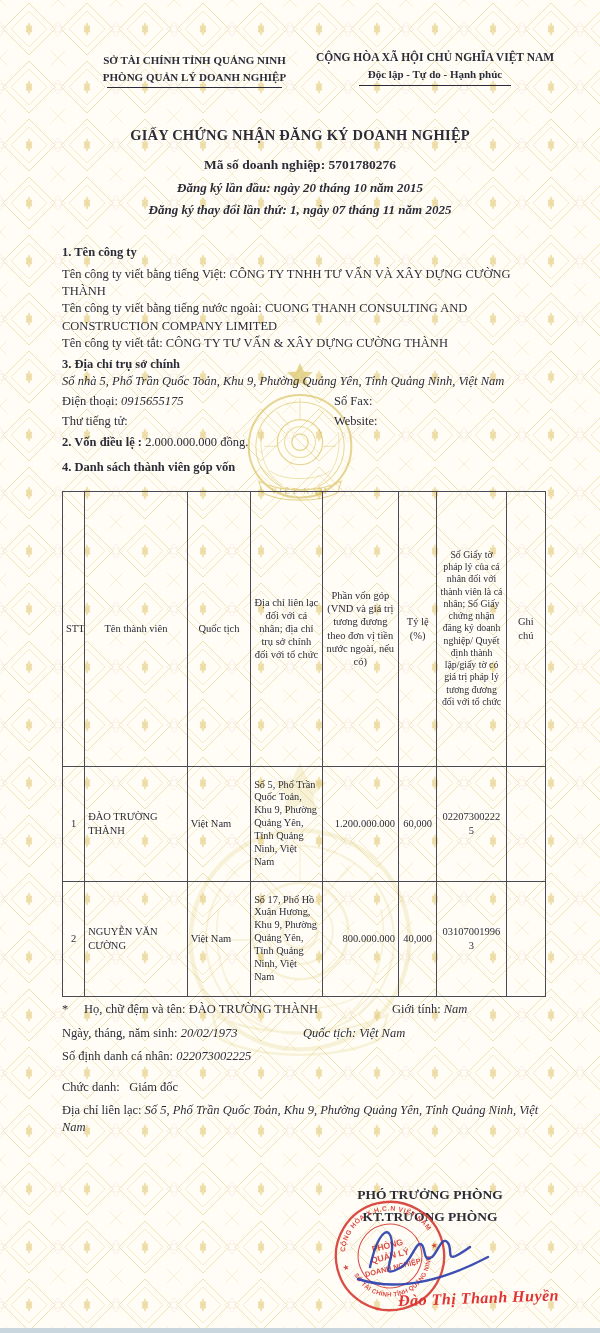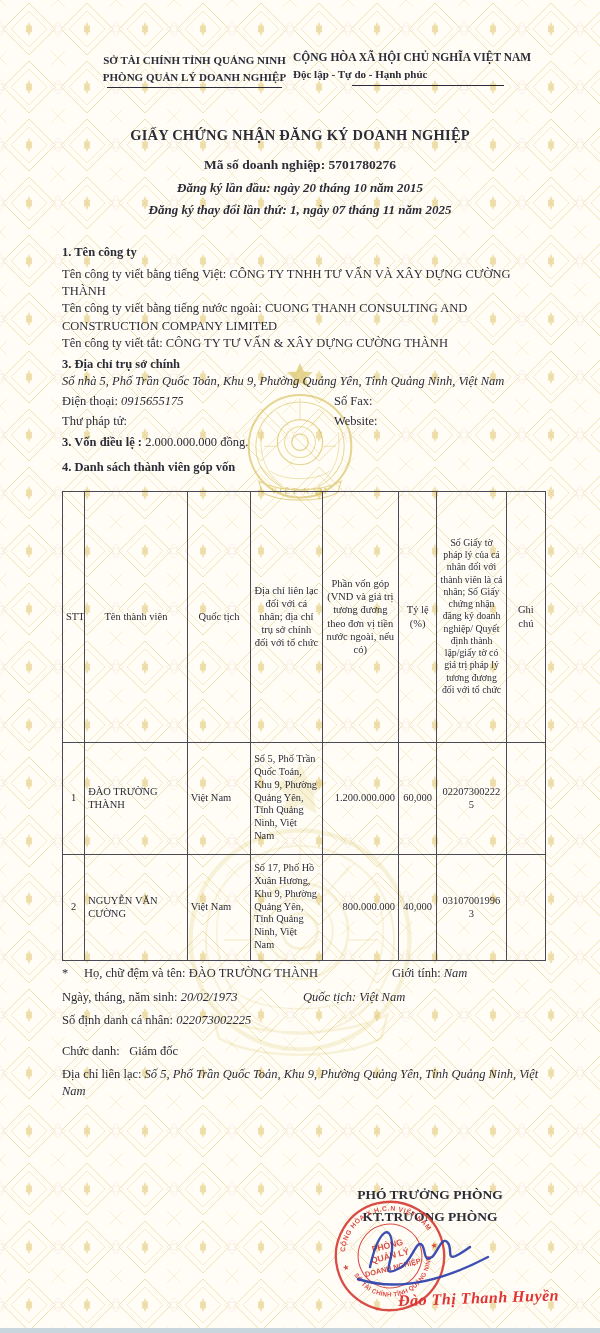--- a/index.html
+++ b/index.html
@@ -11,21 +11,21 @@
     color:#2c2c38;
     overflow:hidden;
   }
   .pattern-layer{position:absolute;inset:0;z-index:0;}
   .watermark{position:absolute;z-index:1;}
   .content{position:absolute;inset:0;z-index:2;}
 
   
   .hdr-left{position:absolute;top:52px;left:82px;width:225px;text-align:center;
     font-weight:bold;font-size:11px;line-height:1.5;}
-  .hdr-right{position:absolute;top:49px;left:293px;width:270px;text-align:left;
+  .hdr-right{position:absolute;top:49px;left:300px;width:270px;text-align:center;
     font-weight:bold;font-size:11.5px;line-height:1.5;}
   .hdr-right .motto{font-size:11px;}
   .rule{border-top:1.5px solid #2c2c38;margin:2px auto 0;}
   .rule.left{width:175px;}
   .rule.right{width:152px;}
 
   
   .titleblock{position:absolute;top:127px;left:0;width:100%;text-align:center;}
   .t1{font-size:14.5px;font-weight:bold;letter-spacing:.2px;}
   .t2{font-size:14px;font-weight:bold;margin-top:5px;letter-spacing:.2px;}
@@ -39,21 +39,21 @@
   .it{font-style:italic;}
   .sec{margin-top:5px;}
   .pair-row{display:flex;margin-top:3px;}
   .pair-row .lcol{width:272px;flex:none;}
   .mt4{margin-top:4px;}
   .mt8{margin-top:8px;}
 
   
   table.members{border-collapse:collapse;table-layout:fixed;width:484px;margin-top:14px;
     font-size:10.5px;line-height:1.25;}
-  table.members th,table.members td{border:1px solid #4a4a55;padding:0 3px;vertical-align:middle;
+  table.members th,table.members td{border:1px solid #4a4a55;padding:12px 3px;vertical-align:middle;
     overflow:hidden;}
   table.members th{font-weight:normal;text-align:center;height:250px;}
   table.members th.small{font-size:9.8px;}
   tr.r1{height:112px;} tr.r2{height:106px;}
   td.c0{text-align:center;}
   td.c1{text-align:left;padding-left:4px;}
   td.c2{text-align:left;padding-left:4px;}
   td.c3{text-align:left;font-size:10.3px;vertical-align:middle;}
   td.c4{text-align:right;padding-right:5px;}
   td.c5{text-align:center;}
@@ -166,26 +166,26 @@
       <div class="h mt4">3. Địa chỉ trụ sở chính</div>
       <div class="it">Số nhà 5, Phố Trần Quốc Toản, Khu 9, Phường Quảng Yên, Tỉnh Quảng Ninh, Việt Nam</div>
       <div class="pair-row">
         <span class="lcol">
           <span>Điện thoại:</span>
           <span class="it">0915655175</span>
         </span>
         <span>Số Fax:</span>
       </div>
       <div class="pair-row">
-        <span class="lcol">Thư pháp tử:</span>
+        <span class="lcol">Thư tiếng tử:</span>
         <span>Website:</span>
       </div>
 
       <div class="mt4">
-        <span class="h">3. Vốn điều lệ :</span>
+        <span class="h">2. Vốn điều lệ :</span>
         <span>2.000.000.000 đồng.</span>
       </div>
 
       <div class="h mt8">4. Danh sách thành viên góp vốn</div>
 
       <table class="members">
         <colgroup>
           <col style="width:22px">
             <col style="width:102px">
             <col style="width:63px">

